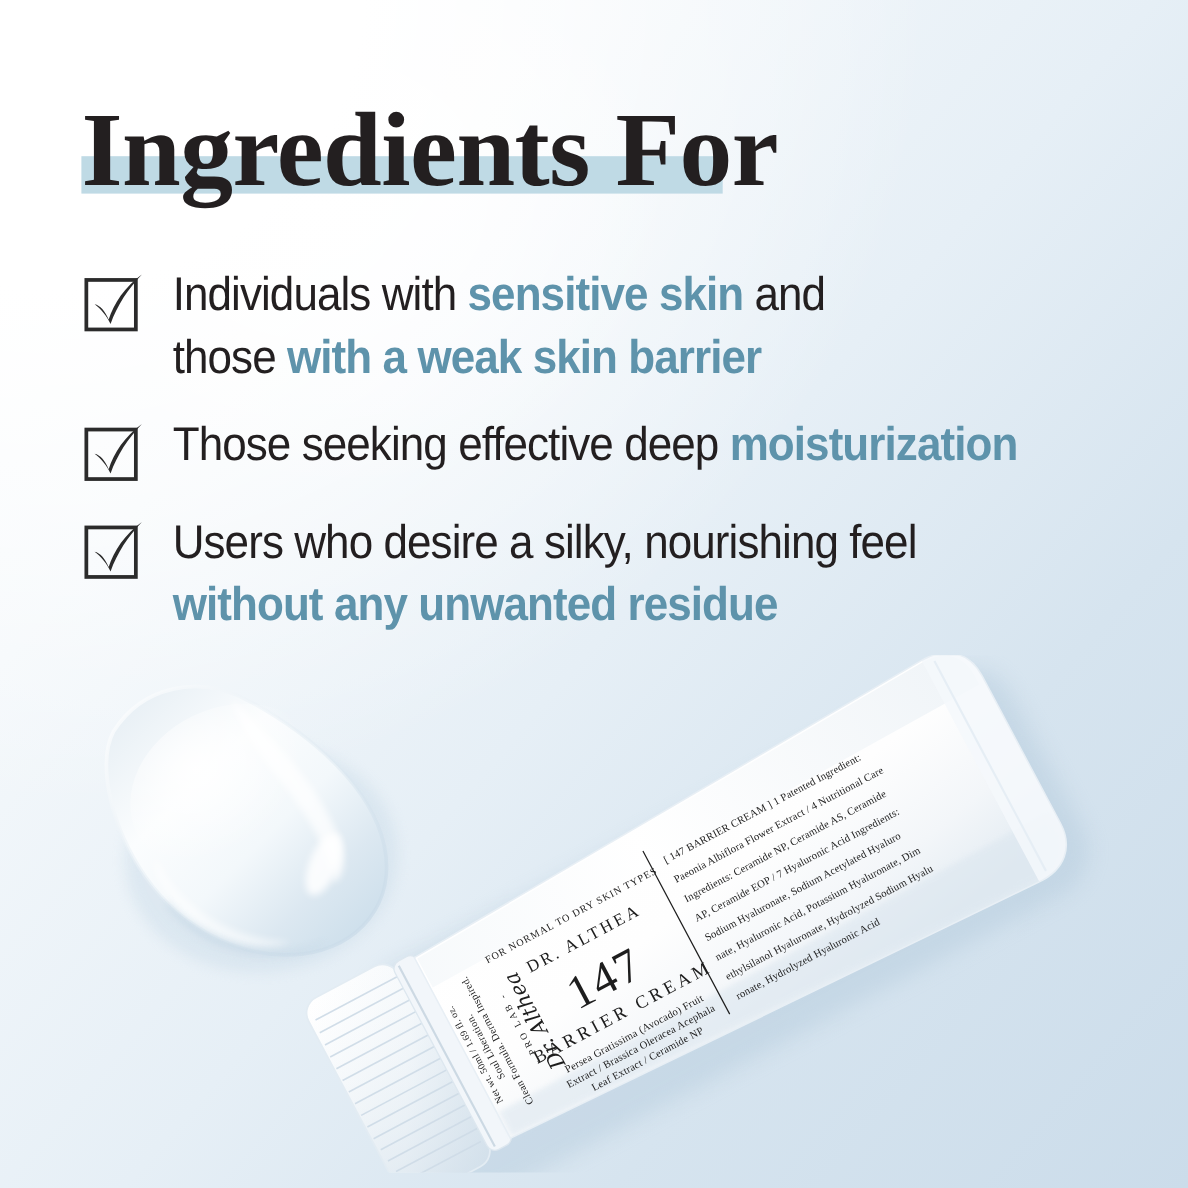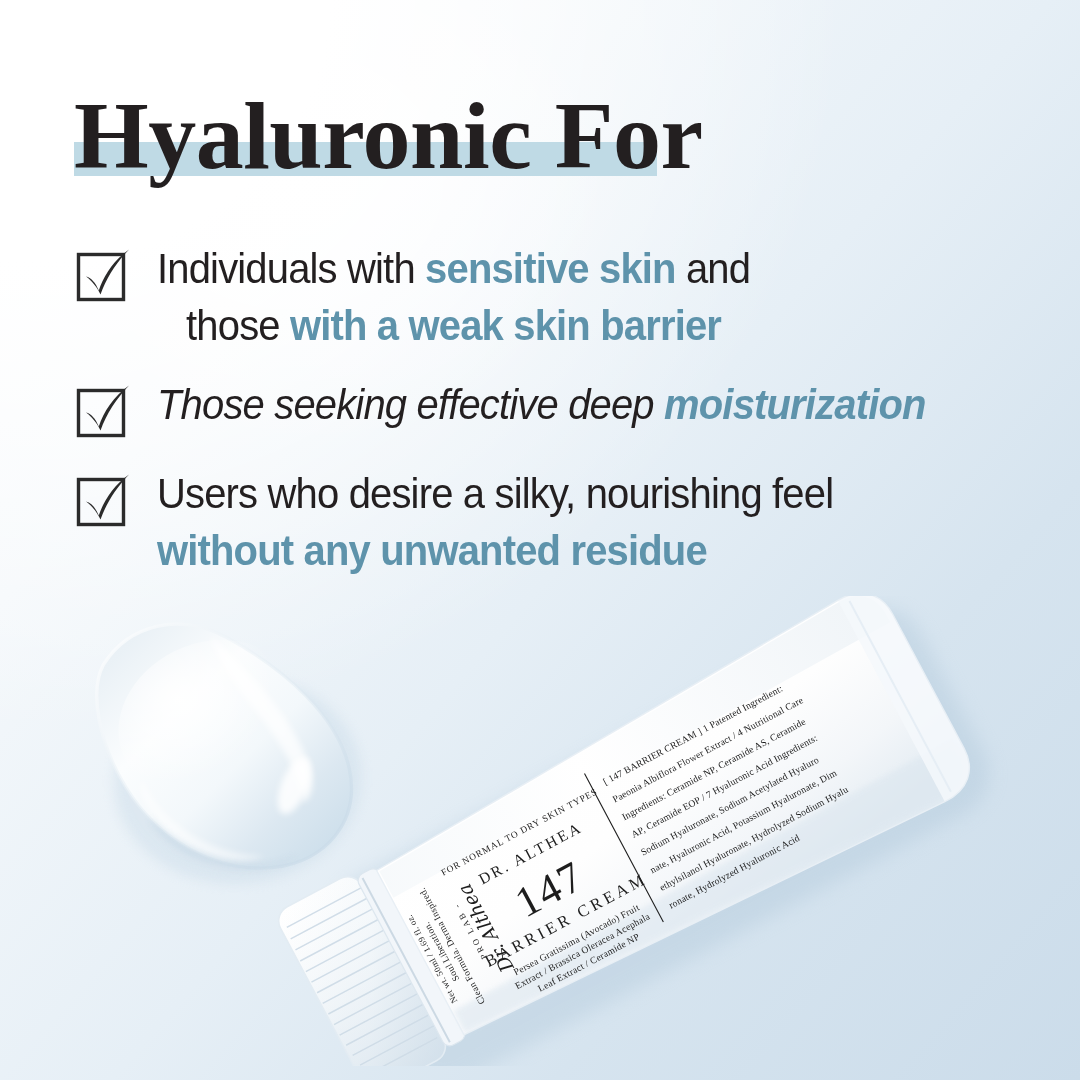--- a/index.html
+++ b/index.html
@@ -61,22 +61,22 @@
     position:absolute;
     left:76px; top:240px;
     width:960px;
   }
   .bullet-row {
     position:absolute;
     left:0;
     display:flex;
     align-items:flex-start;
   }
-  .bullet-row[data-row="0"] { top:0px;text-align:center; }
-  .bullet-row[data-row="1"] { top:136px;font-style:italic; }
+  .bullet-row[data-row="0"] { top:0px; }
+  .bullet-row[data-row="1"] { top:136px; }
   .bullet-row[data-row="2"] { top:225px;justify-content:center; }
 
   .checkbox-icon {
     position:relative;
     width:56px; height:56px;
     flex:0 0 56px;
     margin-top:6px;
   }
   .checkbox-icon svg { display:block; overflow:visible; }
 
@@ -131,21 +131,21 @@
 </style>
 </head>
 <body>
 
 <div id="stage">
 
   <div id="bg-soft-glow"></div>
 
   <div id="headline-block">
     <div id="headline-highlight"></div>
-    <div id="headline-text">Hyaluronic For</div>
+    <div id="headline-text">Ingredients For</div>
   </div>
 
   <div id="bullet-list">
 
     <div class="bullet-row" data-row="0">
       <span class="checkbox-icon">
         <svg width="56" height="56" viewBox="0 0 56 56">
           <rect x="2.5" y="8.5" width="45" height="45" fill="none" stroke="#2b2b2b" stroke-width="3.4"></rect>
           <path d="M10 30.5 C15 31.5, 19.5 36.5, 22.8 44.5 C27.5 30, 37.5 14.5, 53 3.5
                    C40.5 16.5, 30.5 31.5, 24.5 48.5 C21 41, 15.5 34.5, 10 30.5 Z" fill="#2b2b2b"></path>

